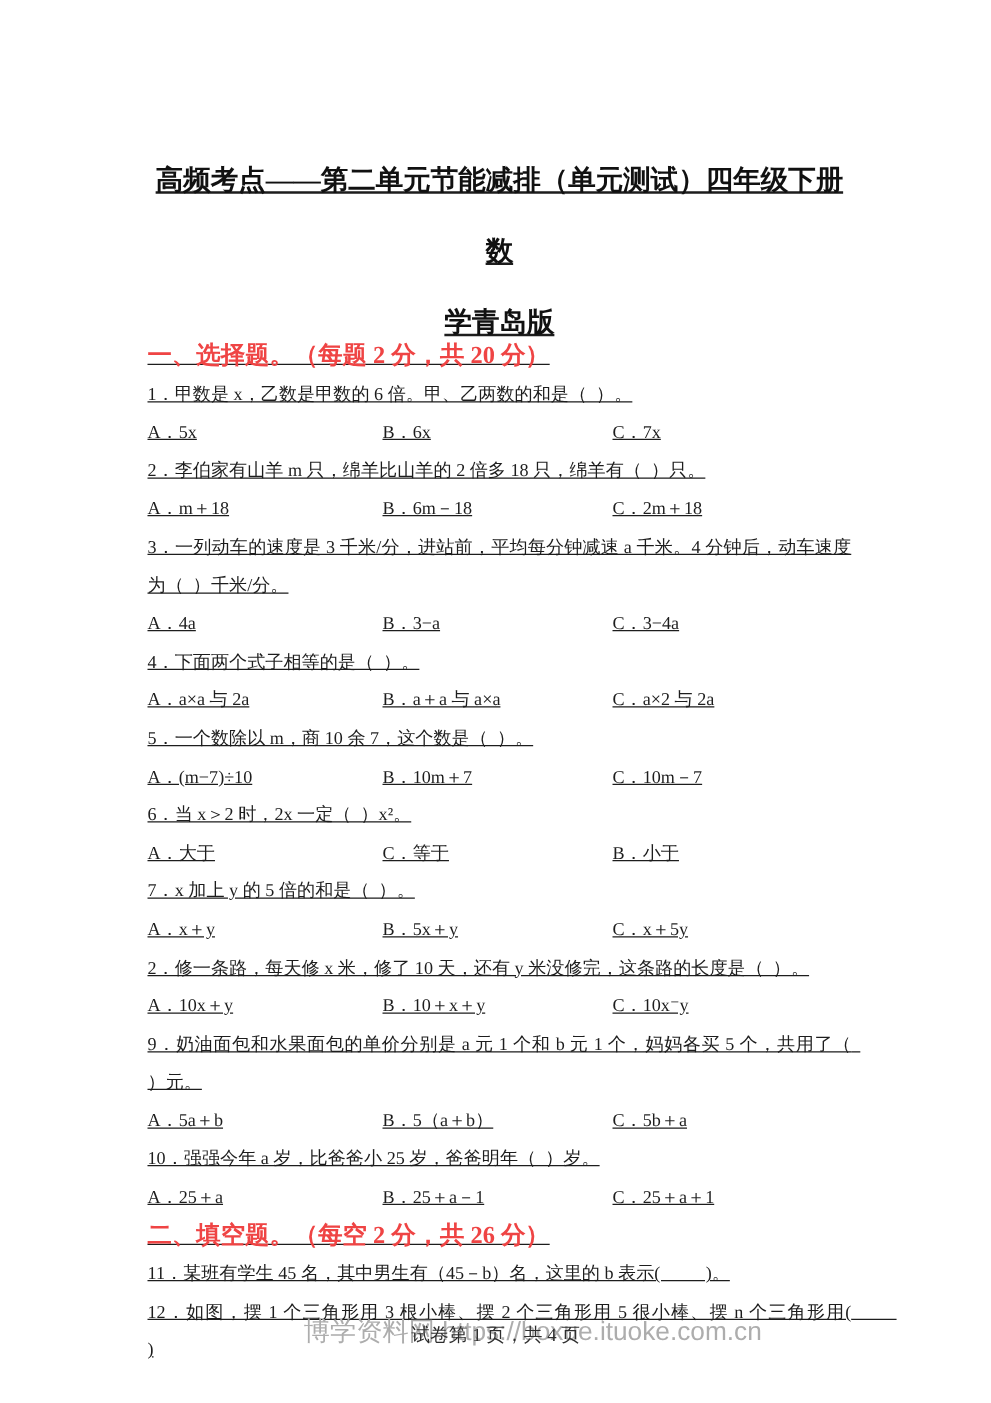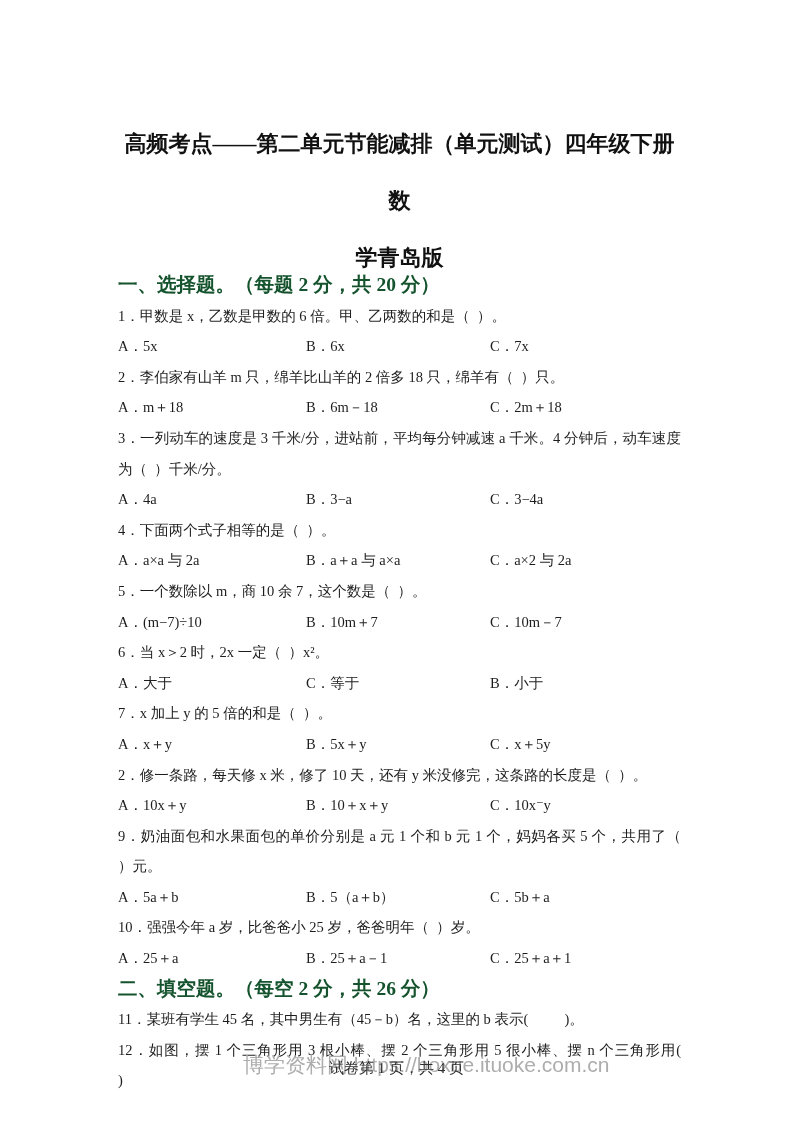--- a/index.html
+++ b/index.html
@@ -10,34 +10,35 @@
     background: #ffffff;
     overflow: hidden;
     font-family: "Liberation Serif", "DejaVu Serif", serif;
     color: #1d1d1d;
   }
   .doc {
     position: absolute;
     left: 118px;
     top: 115px;
     width: 563px;
+    text-decoration: underline;
   }
   .title-block {
     font-size: 22px;
     font-weight: bold;
     text-align: center;
     line-height: 57px;
     margin-bottom: -16px;
     color: #111;
   }
   .sec-heading {
     font-size: 19.5px;
     font-weight: bold;
     line-height: 30.6px;
-    color: #14532d;
+    color: #ef4444;
     white-space: pre-wrap;
   }
   .qline {
     font-size: 14.5px;
     line-height: 30.6px;
     text-align: justify;
     white-space: pre-wrap;
   }
   .opts {
     display: grid;

